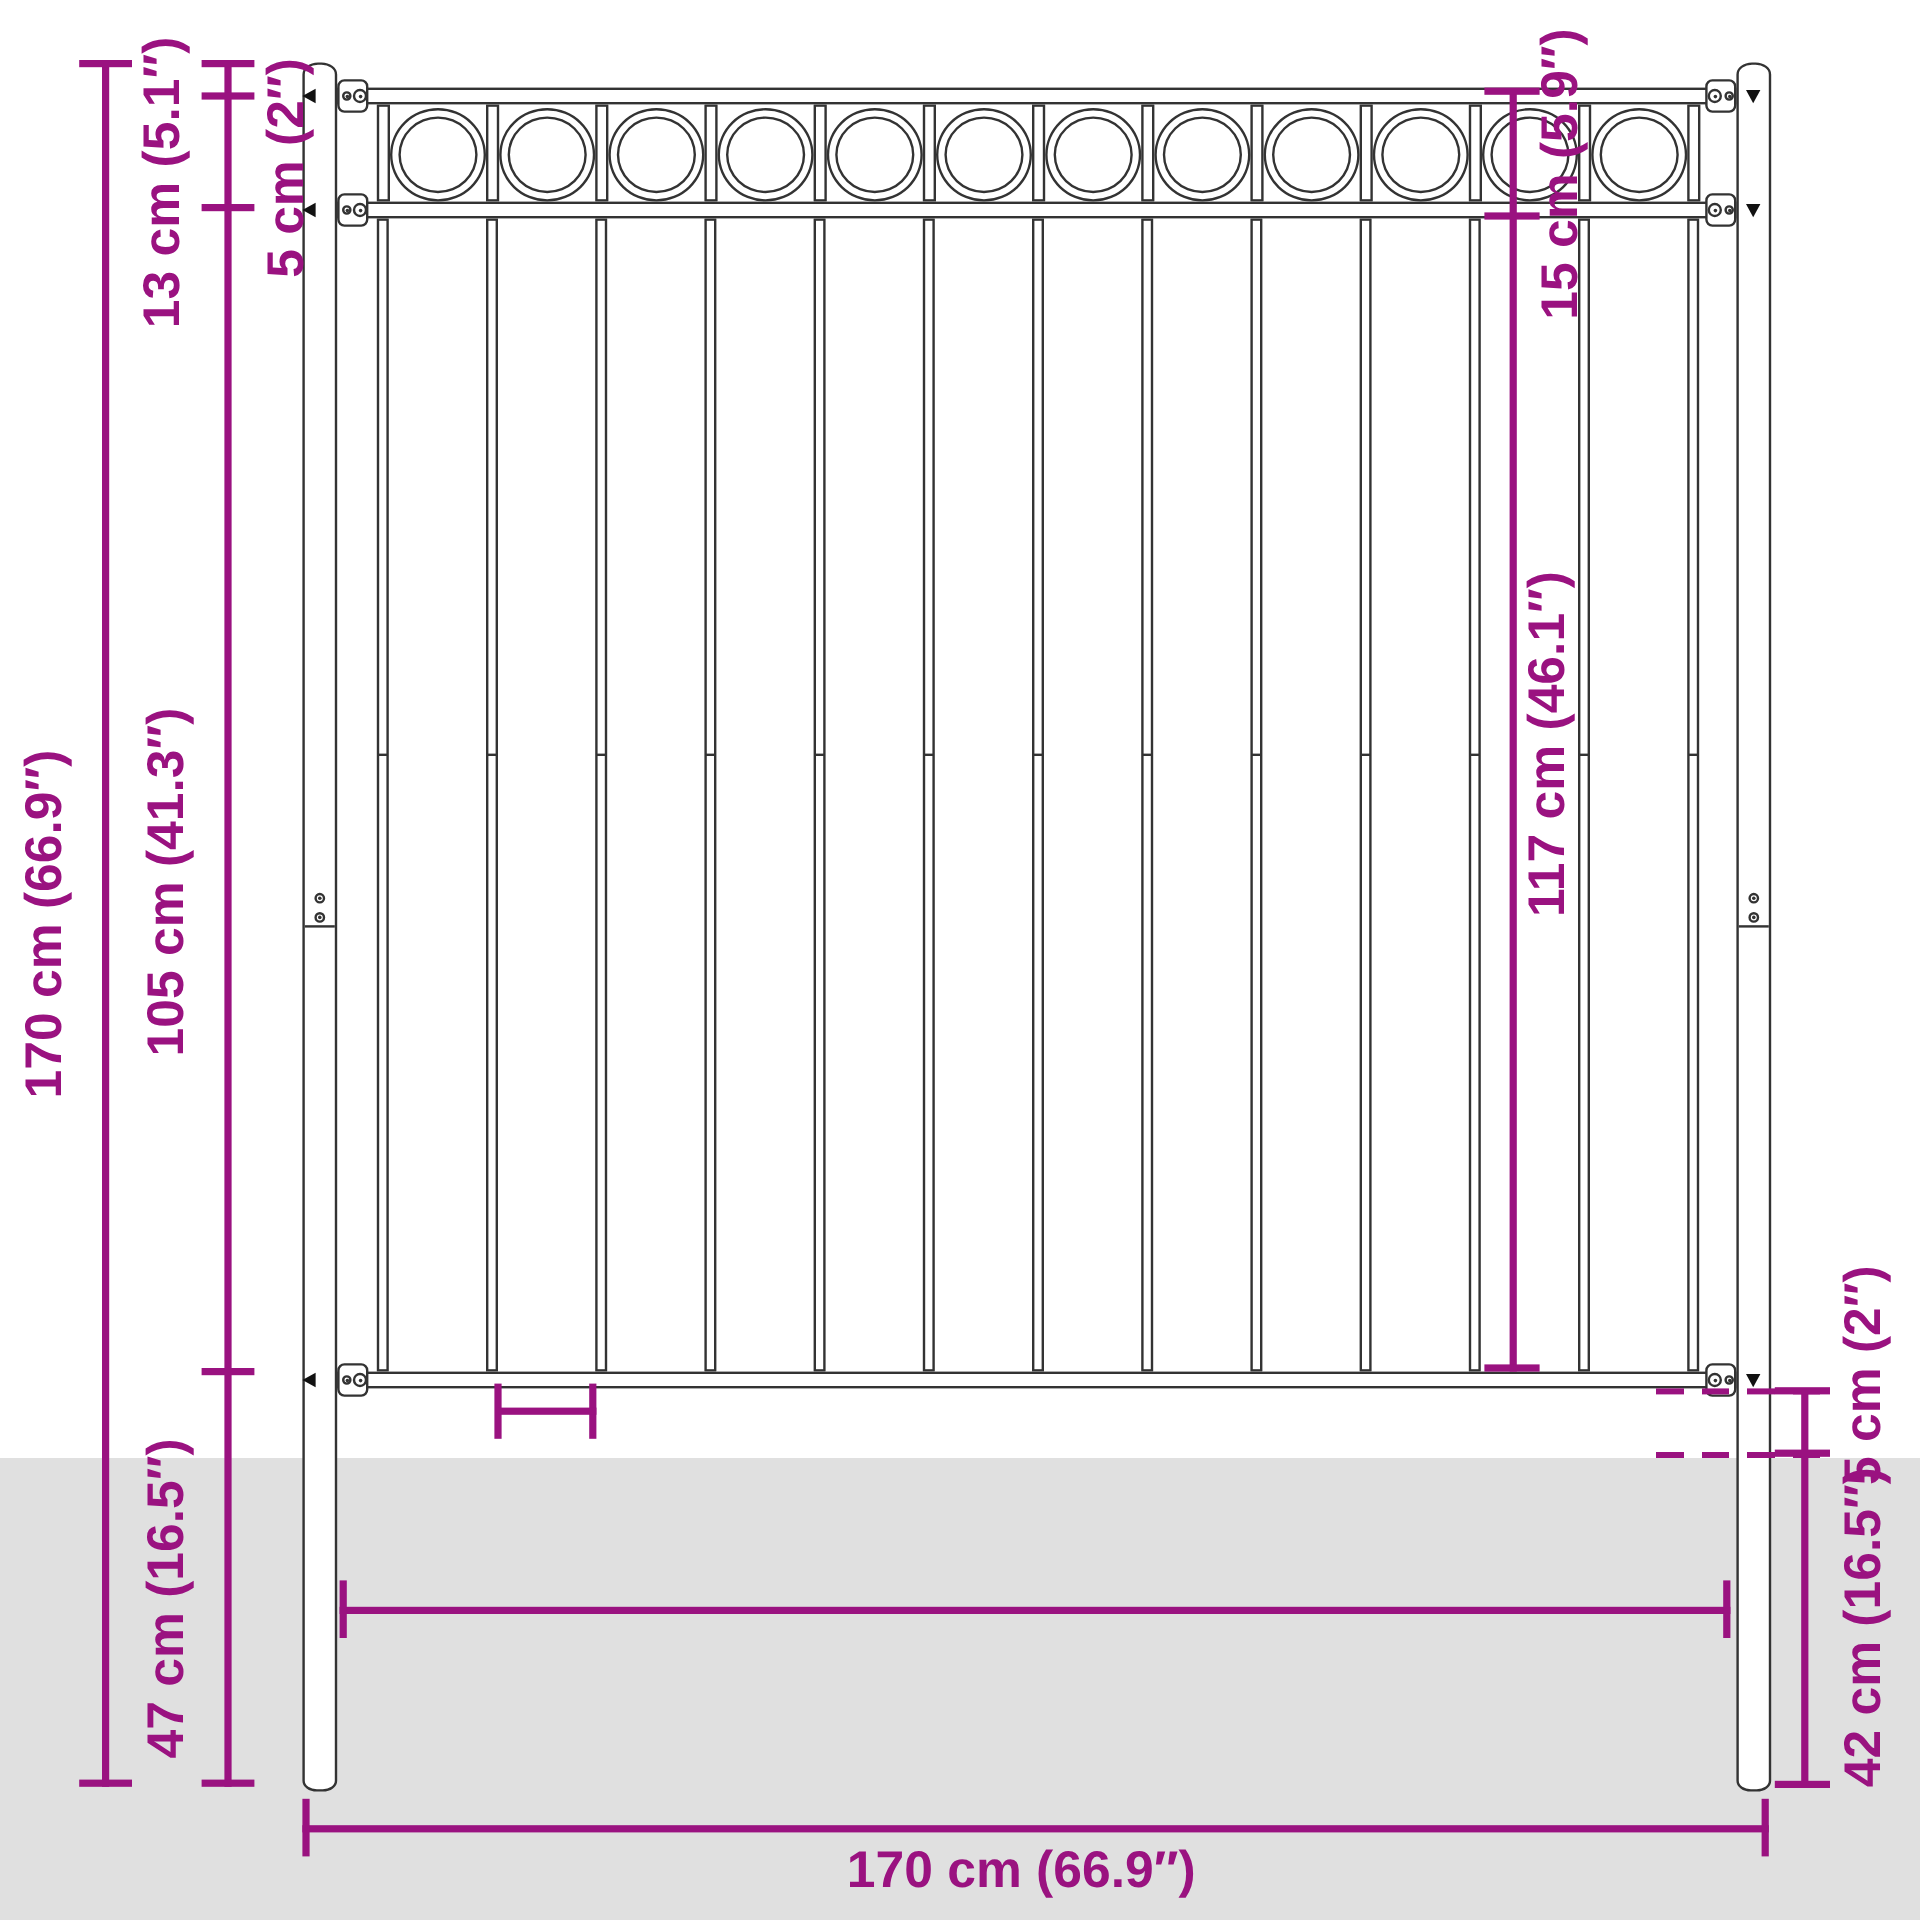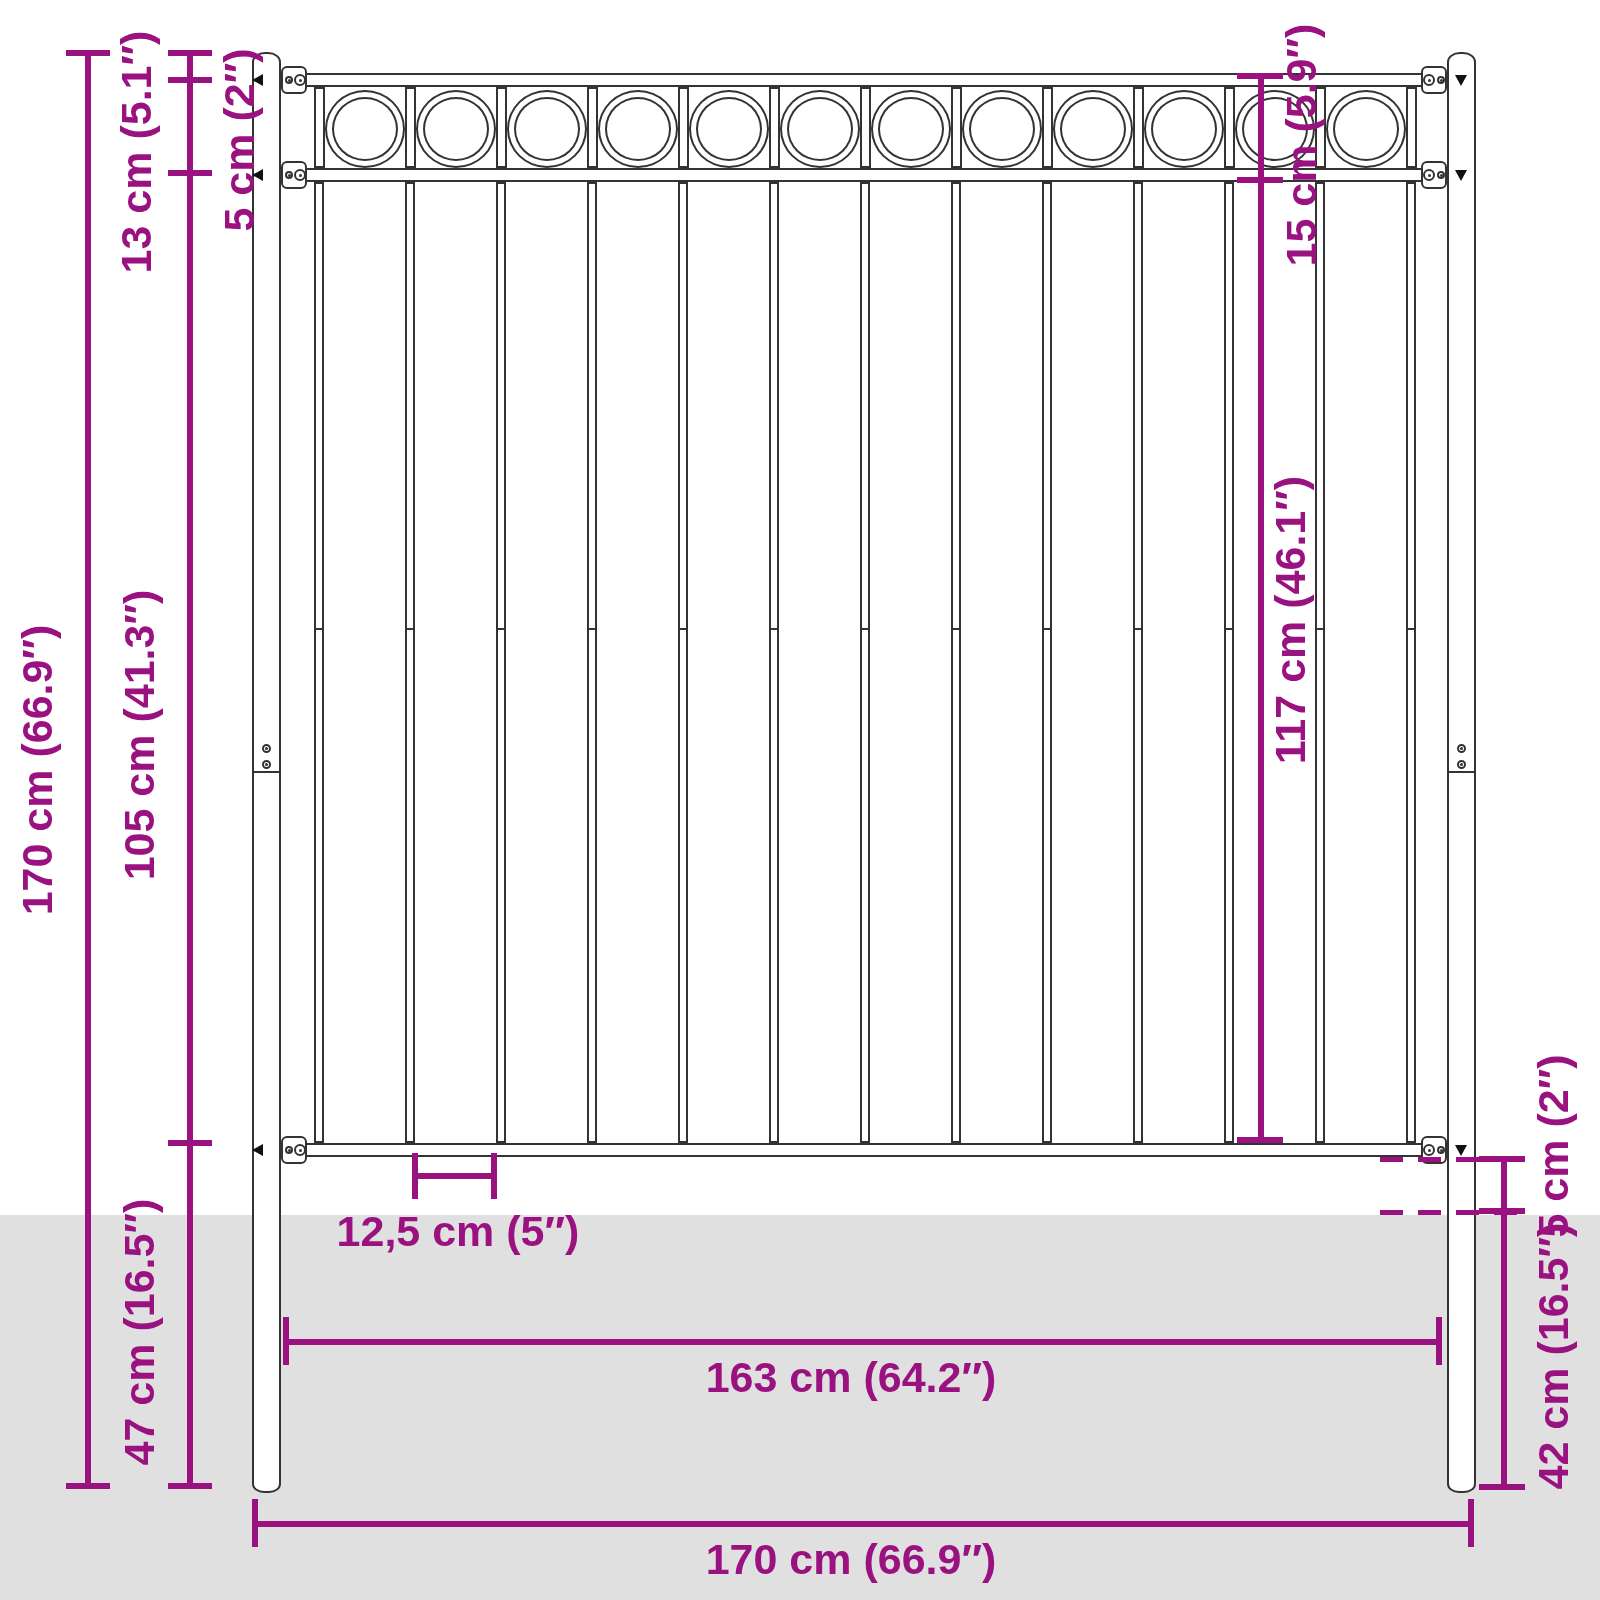--- a/index.html
+++ b/index.html
@@ -217,17 +217,15 @@
 
   <div class="dimlabel rot" style="left:37px;top:770px">170 cm (66.9″)</div>
   <div class="dimlabel rot" style="left:136px;top:152px">13 cm (5.1″)</div>
   <div class="dimlabel rot" style="left:239px;top:140px">5 cm (2″)</div>
   <div class="dimlabel rot" style="left:139px;top:735px">105 cm (41.3″)</div>
   <div class="dimlabel rot" style="left:139px;top:1332px">47 cm (16.5″)</div>
   <div class="dimlabel rot" style="left:1301px;top:145px">15 cm (5.9″)</div>
   <div class="dimlabel rot" style="left:1290px;top:620px">117 cm (46.1″)</div>
   <div class="dimlabel rot" style="left:1553px;top:1146px">5 cm (2″)</div>
   <div class="dimlabel rot" style="left:1553px;top:1356px">42 cm (16.5″)</div>
-  <div class="dimlabel" style="left:458px;top:1231px">12,5 cm (5″)</div>
-  <div class="dimlabel" style="left:851px;top:1377px">163 cm (64.2″)</div>
   <div class="dimlabel" style="left:851px;top:1559px">170 cm (66.9″)</div>
 
 </div>
 
 </body></html>

